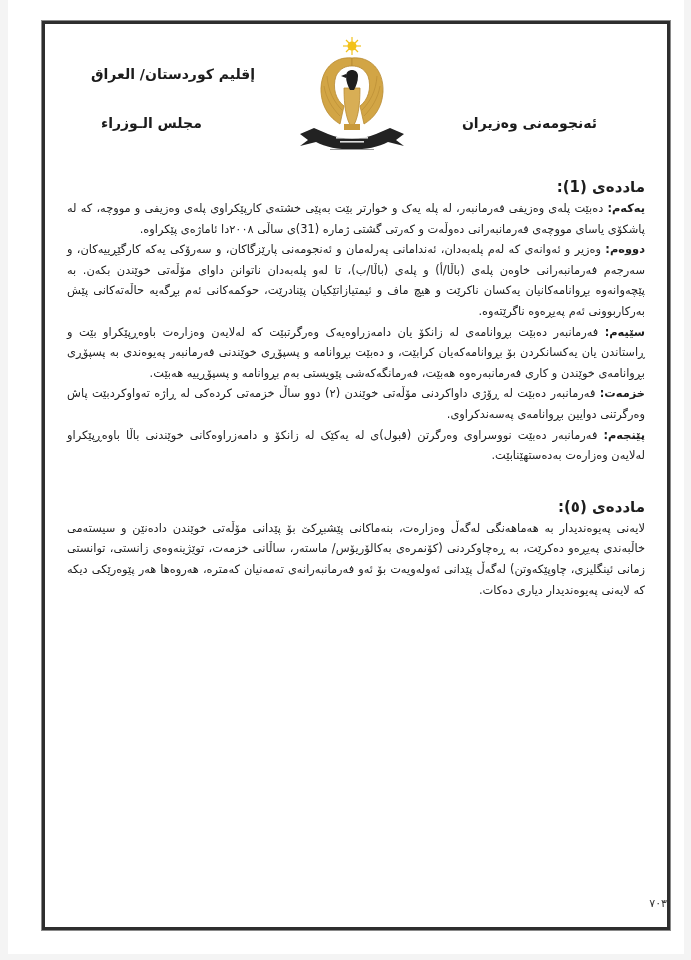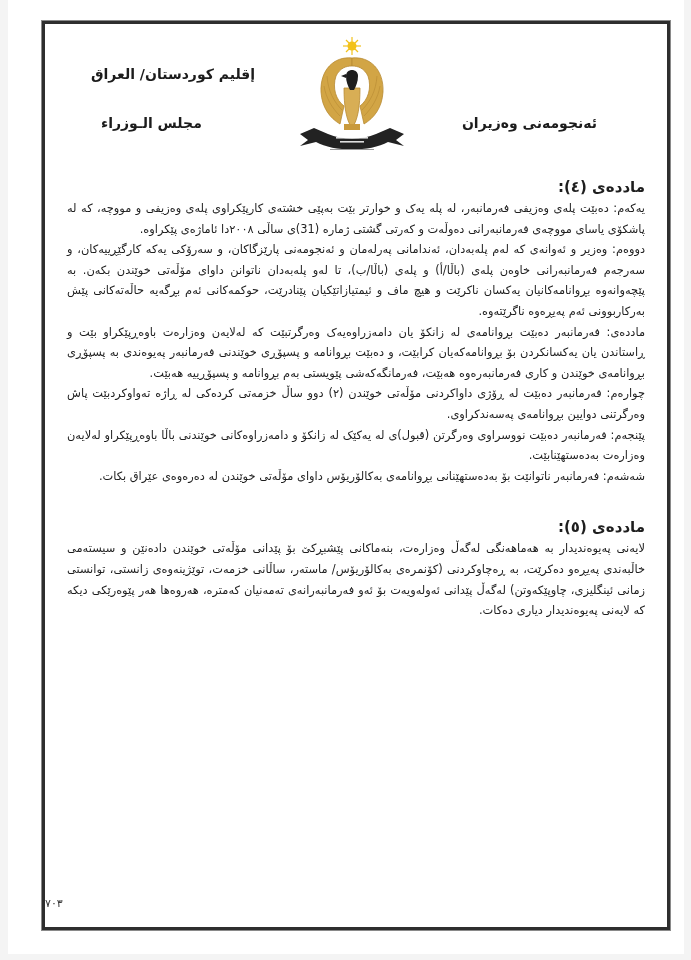--- a/index.html
+++ b/index.html
@@ -25,24 +25,24 @@
   .hdr-left-1 { left:34px; top:42px;margin-left:12px; }
   .hdr-left-2 { left:56px; top:91px; }
   .emblem { position:absolute; left:249px; top:12px; width:116px; height:118px; }
   .content {
     position:absolute; left:22px; right:22px; top:152px;
     direction:rtl; text-align:justify; color:#1e1e1e;
     font-size:11.4px; line-height:20.6px;
   }
   .content p { margin:0; }
   .article-title { font-weight:bold; font-size:15px; margin:0 0 4px 0; line-height:22px; }
-  .label { font-weight:normal; }
+  .label { font-weight:bold; }
   .gap { height:30px; }
   .pagenum {
-    position:absolute; left:0; right:0; top:873px; text-align:left;
+    position:absolute; left:0; right:0; top:873px; text-align:right;
     font-size:11px; color:#333; direction:rtl;
   }
 </style>
 </head>
 <body>
 
 <div class="sheet">
   <div class="frame">
 
     <div class="hdr-text hdr-right-2">ئەنجومەنی وەزیران</div>
@@ -81,28 +81,27 @@
       <g fill="#ffffff" opacity="0.85">
         <rect x="42" y="101" width="32" height="1.6"></rect>
         <rect x="46" y="105" width="24" height="1.6"></rect>
       </g>
       <rect x="36" y="113" width="44" height="1" fill="#999"></rect>
     </svg>
 
     <div class="content">
 
       <section>
-        <p class="article-title">ماددەی (٤):</p>
+        <p class="article-title">ماددەی (1):</p>
 
         <p><span class="label">یەکەم:</span><span> دەبێت پلەی وەزیفی فەرمانبەر، لە پلە یەک و خوارتر بێت بەپێی خشتەی کارپێکراوی پلەی وەزیفی و مووچە، کە لە پاشکۆی یاسای مووچەی فەرمانبەرانی دەوڵەت و کەرتی گشتی ژمارە (31)ی ساڵی ٢٠٠٨دا ئاماژەی پێکراوە.</span></p>
         <p><span class="label">دووەم:</span><span> وەزیر و ئەوانەی کە لەم پلەبەدان، ئەندامانی پەرلەمان و ئەنجومەنی پارێزگاکان، و سەرۆکی یەکە کارگێڕییەکان، و سەرجەم فەرمانبەرانی خاوەن پلەی (باڵا/أ) و پلەی (باڵا/ب)، تا لەو پلەبەدان ناتوانن داوای مۆڵەتی خوێندن بکەن. بە پێچەوانەوە بڕوانامەکانیان یەکسان ناکرێت و هیچ ماف و ئیمتیازاتێکیان پێنادرێت، حوکمەکانی ئەم بڕگەیە حاڵەتەکانی پێش بەرکاربوونی ئەم پەیڕەوە ناگرێتەوە.</span></p>
-        <p><span class="label">ماددەی:</span><span> فەرمانبەر دەبێت بڕوانامەی لە زانکۆ یان دامەزراوەیەک وەرگرتبێت کە لەلایەن وەزارەت باوەڕپێکراو بێت و ڕاستاندن یان یەکسانکردن بۆ بڕوانامەکەیان کرابێت، و دەبێت بڕوانامە و پسپۆڕی خوێندنی فەرمانبەر پەیوەندی بە پسپۆڕی بڕوانامەی خوێندن و کاری فەرمانبەرەوە هەبێت، فەرمانگەکەشی پێویستی بەم بڕوانامە و پسپۆڕییە هەبێت.</span></p>
-        <p><span class="label">چوارەم:</span><span> فەرمانبەر دەبێت لە ڕۆژی داواکردنی مۆڵەتی خوێندن (٢) دوو ساڵ خزمەتی کردەکی لە ڕاژە تەواوکردبێت پاش وەرگرتنی دوایین بڕوانامەی پەسەندکراوی.</span></p>
+        <p><span class="label">سێیەم:</span><span> فەرمانبەر دەبێت بڕوانامەی لە زانکۆ یان دامەزراوەیەک وەرگرتبێت کە لەلایەن وەزارەت باوەڕپێکراو بێت و ڕاستاندن یان یەکسانکردن بۆ بڕوانامەکەیان کرابێت، و دەبێت بڕوانامە و پسپۆڕی خوێندنی فەرمانبەر پەیوەندی بە پسپۆڕی بڕوانامەی خوێندن و کاری فەرمانبەرەوە هەبێت، فەرمانگەکەشی پێویستی بەم بڕوانامە و پسپۆڕییە هەبێت.</span></p>
+        <p><span class="label">خزمەت:</span><span> فەرمانبەر دەبێت لە ڕۆژی داواکردنی مۆڵەتی خوێندن (٢) دوو ساڵ خزمەتی کردەکی لە ڕاژە تەواوکردبێت پاش وەرگرتنی دوایین بڕوانامەی پەسەندکراوی.</span></p>
         <p><span class="label">پێنجەم:</span><span> فەرمانبەر دەبێت نووسراوی وەرگرتن (قبول)ی لە یەکێک لە زانکۆ و دامەزراوەکانی خوێندنی باڵا باوەڕپێکراو لەلایەن وەزارەت بەدەستهێنابێت.</span></p>
-        <p><span class="label">شەشەم:</span><span> فەرمانبەر ناتوانێت بۆ بەدەستهێنانی بڕوانامەی بەکالۆریۆس داوای مۆڵەتی خوێندن لە دەرەوەی عێراق بکات.</span></p>
       </section>
 
       <div class="gap"></div>
 
       <section>
         <p class="article-title">ماددەی (٥):</p>
         <p>لایەنی پەیوەندیدار بە هەماهەنگی لەگەڵ وەزارەت، بنەماکانی پێشبڕکێ بۆ پێدانی مۆڵەتی خوێندن دادەنێن و سیستەمی خاڵبەندی پەیڕەو دەکرێت، بە ڕەچاوکردنی (کۆنمرەی بەکالۆریۆس/ ماستەر، ساڵانی خزمەت، توێژینەوەی زانستی، توانستی زمانی ئینگلیزی، چاوپێکەوتن) لەگەڵ پێدانی ئەولەویەت بۆ ئەو فەرمانبەرانەی تەمەنیان کەمترە، هەروەها هەر پێوەرێکی دیکە کە لایەنی پەیوەندیدار دیاری دەکات.</p>
       </section>
     </div>
 

